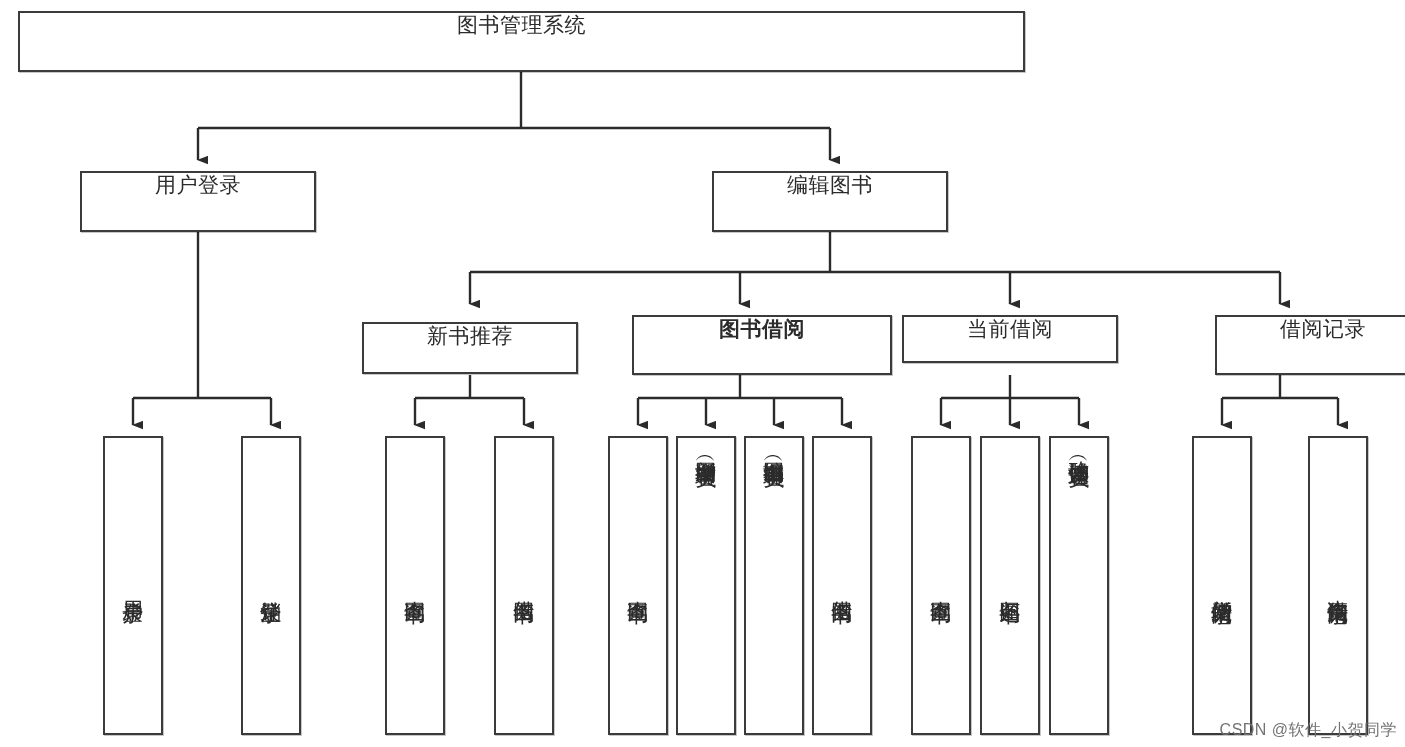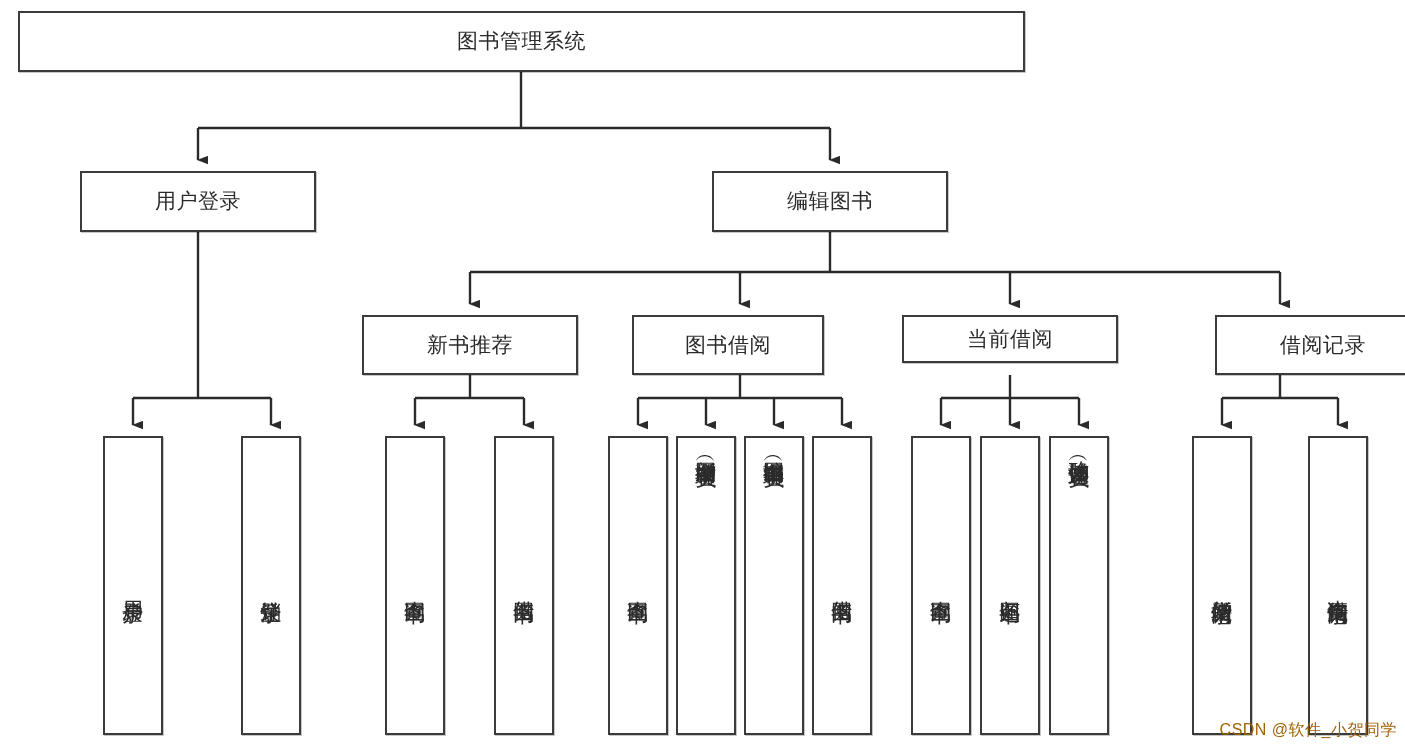--- a/index.html
+++ b/index.html
@@ -24,21 +24,21 @@
     width: 1405px;
     height: 747px;
     pointer-events: none;
   }
   .node {
     position: absolute;
     box-sizing: border-box;
     background: #ffffff;
     border: 2px solid #3b3b3b;
     display: flex;
-    align-items: center;
+    align-items: flex-start;
     justify-content: center;
     box-shadow: 1px 1px 0 rgba(0,0,0,0.22);
   }
   .node .lbl {
     color: #2b2b2b;
     font-size: 21px;
     line-height: 1.18;
     letter-spacing: 0.5px;
     white-space: nowrap;
   }
@@ -58,21 +58,21 @@
   }
   .node.vert.centered {
     align-items: center;
     padding-top: 0;
   }
   #watermark {
     position: absolute;
     right: 8px;
     bottom: 6px;
     font-size: 16px;
-    color: #a16207;
+    color: #737373;
     letter-spacing: 0.5px;
     white-space: nowrap;
     user-select: none;
   }
 </style>
 </head>
 <body>
 
 <div id="canvas">
 
@@ -130,24 +130,24 @@
     <span class="lbl">图书管理系统</span>
   </div>
 
   <div class="node" style="left:80px; top:171px; width:236px; height:61px;">
     <span class="lbl">用户登录</span>
   </div>
   <div class="node" style="left:712px; top:171px; width:236px; height:61px;">
     <span class="lbl">编辑图书</span>
   </div>
 
-  <div class="node" style="left:362px; top:315px; width:216px; height:60px;">
+  <div class="node" style="left:362px; top:322px; width:216px; height:52px;">
     <span class="lbl">新书推荐</span>
   </div>
-  <div class="node" style="left:632px; top:315px; width:192px; height:60px;">
+  <div class="node" style="left:632px; top:315px; width:260px; height:60px;font-weight:bold;">
     <span class="lbl">图书借阅</span>
   </div>
   <div class="node" style="left:902px; top:315px; width:216px; height:48px;">
     <span class="lbl">当前借阅</span>
   </div>
   <div class="node" style="left:1172px; top:315px; width:216px; height:60px;margin-left:43px;">
     <span class="lbl">借阅记录</span>
   </div>
 
   <div class="node vert centered" style="left:103px; top:436px; width:60px; height:299px;">

